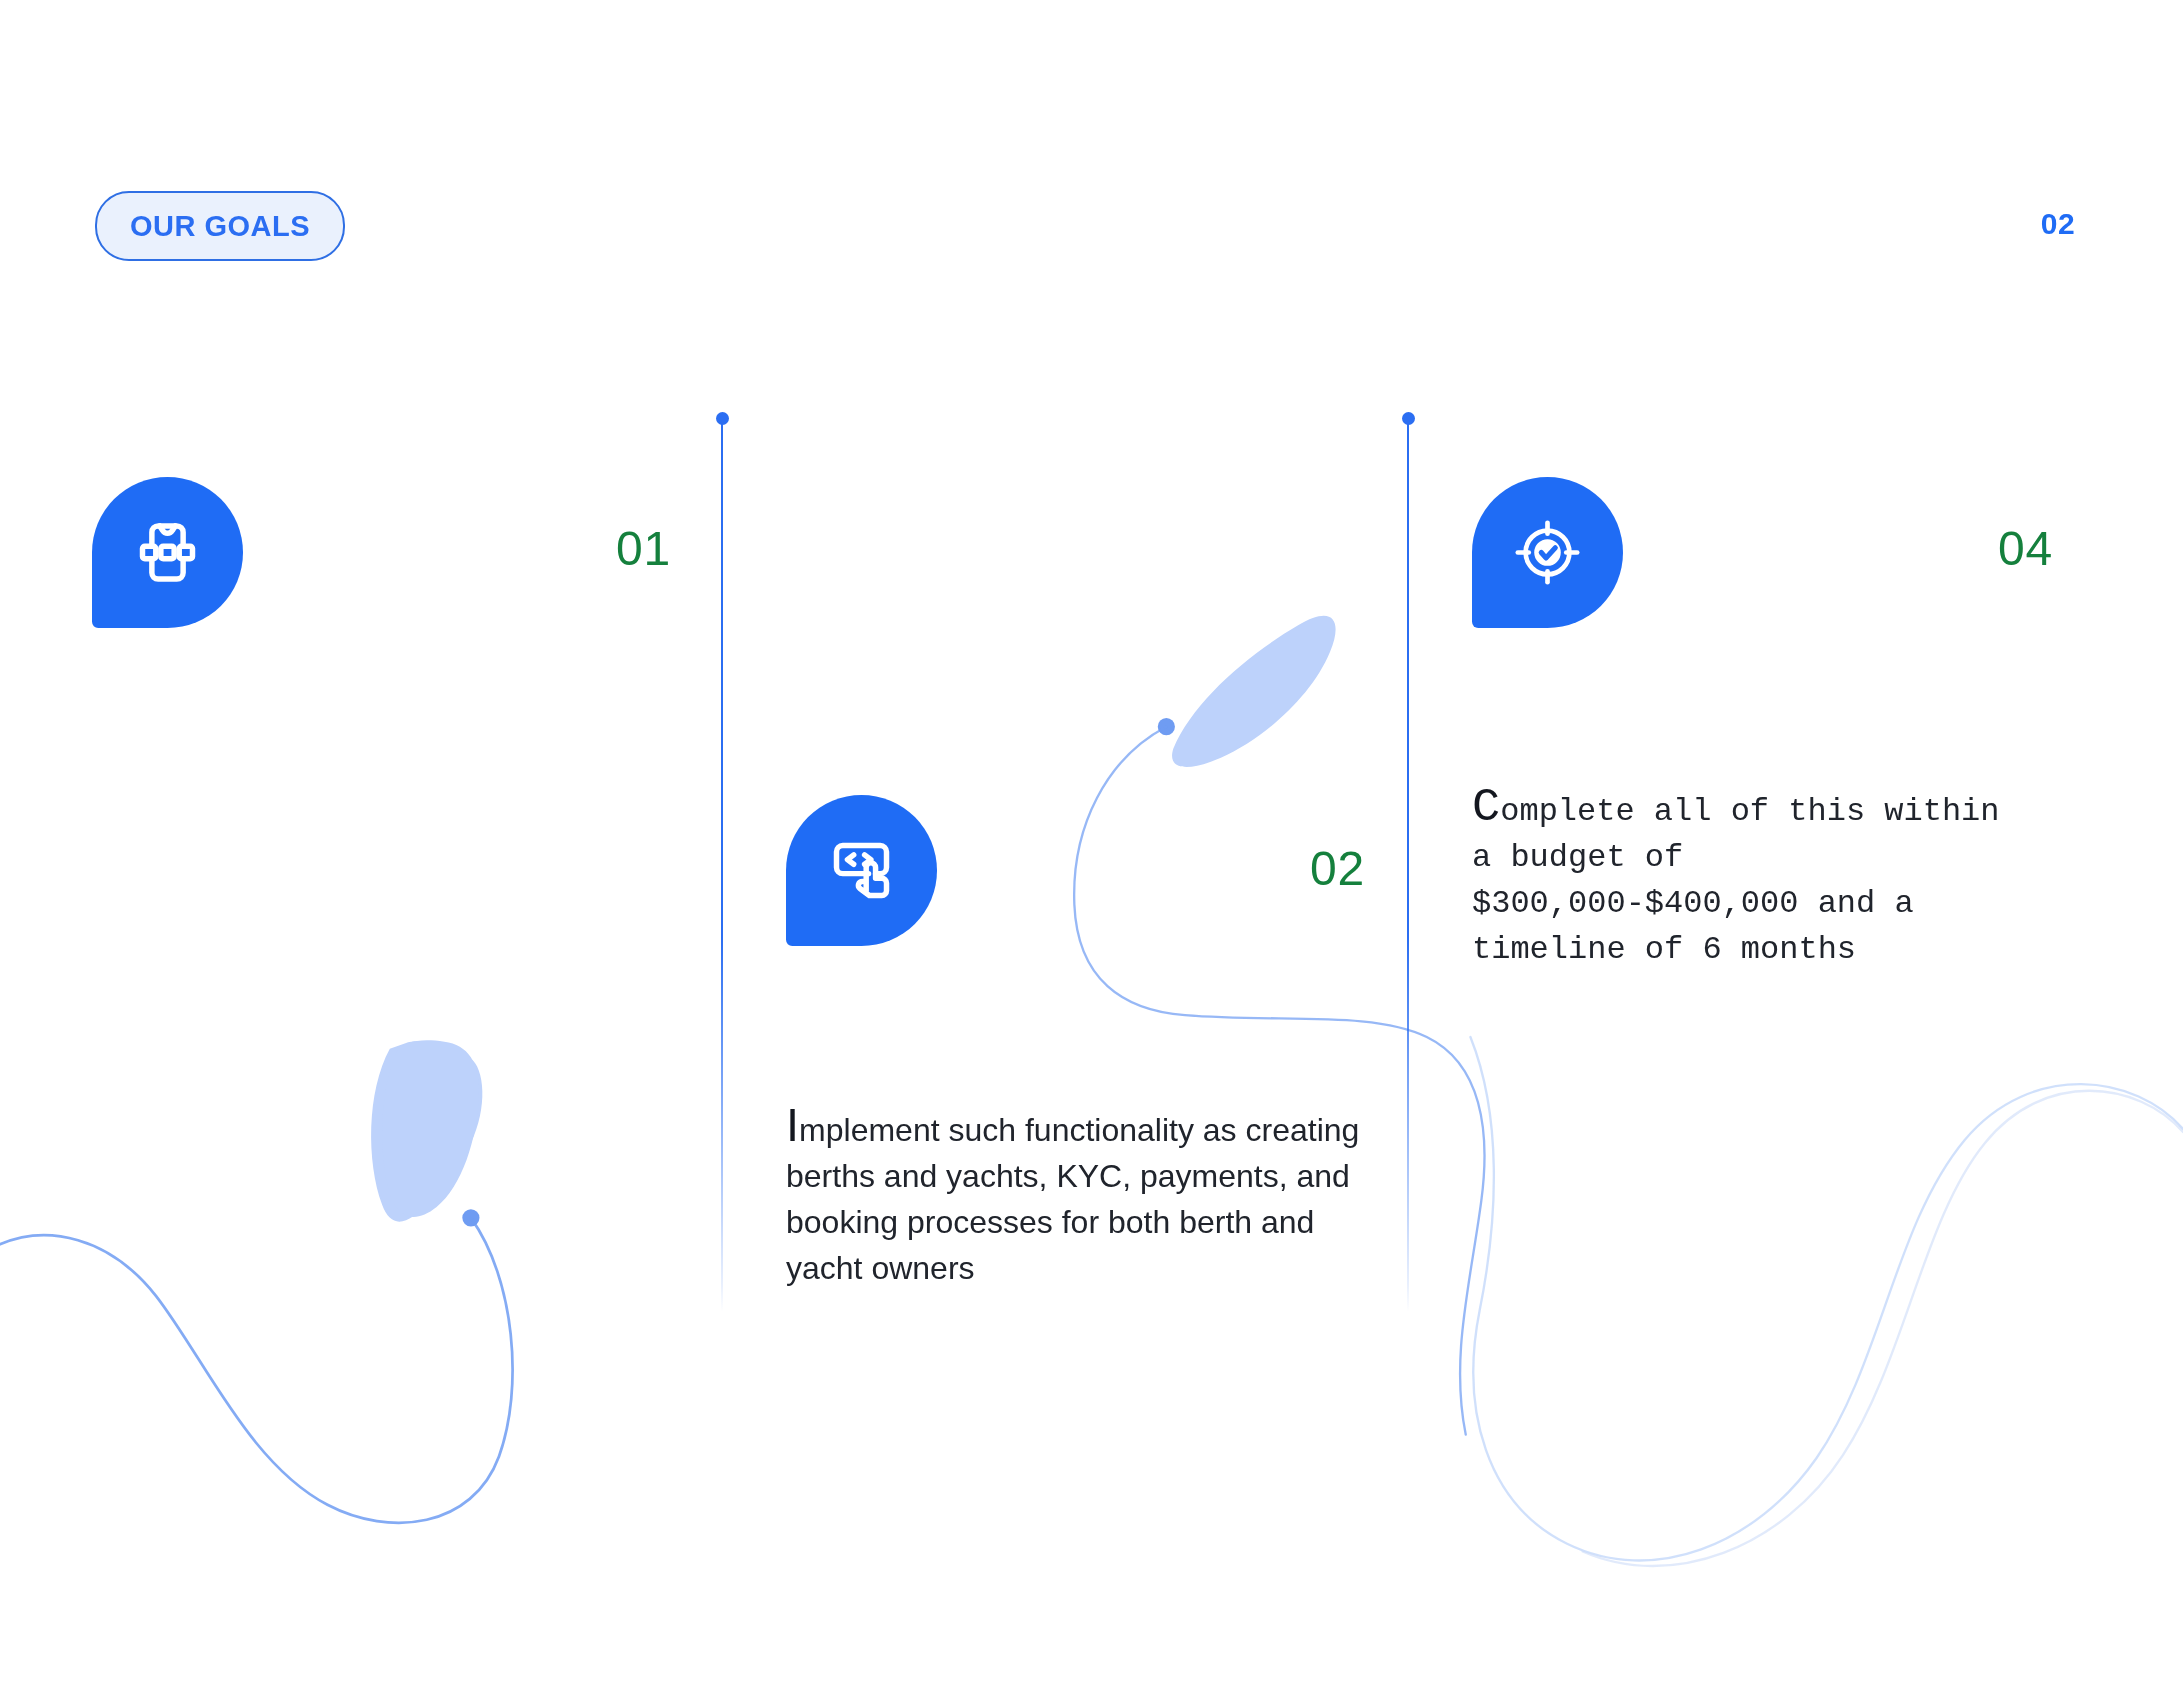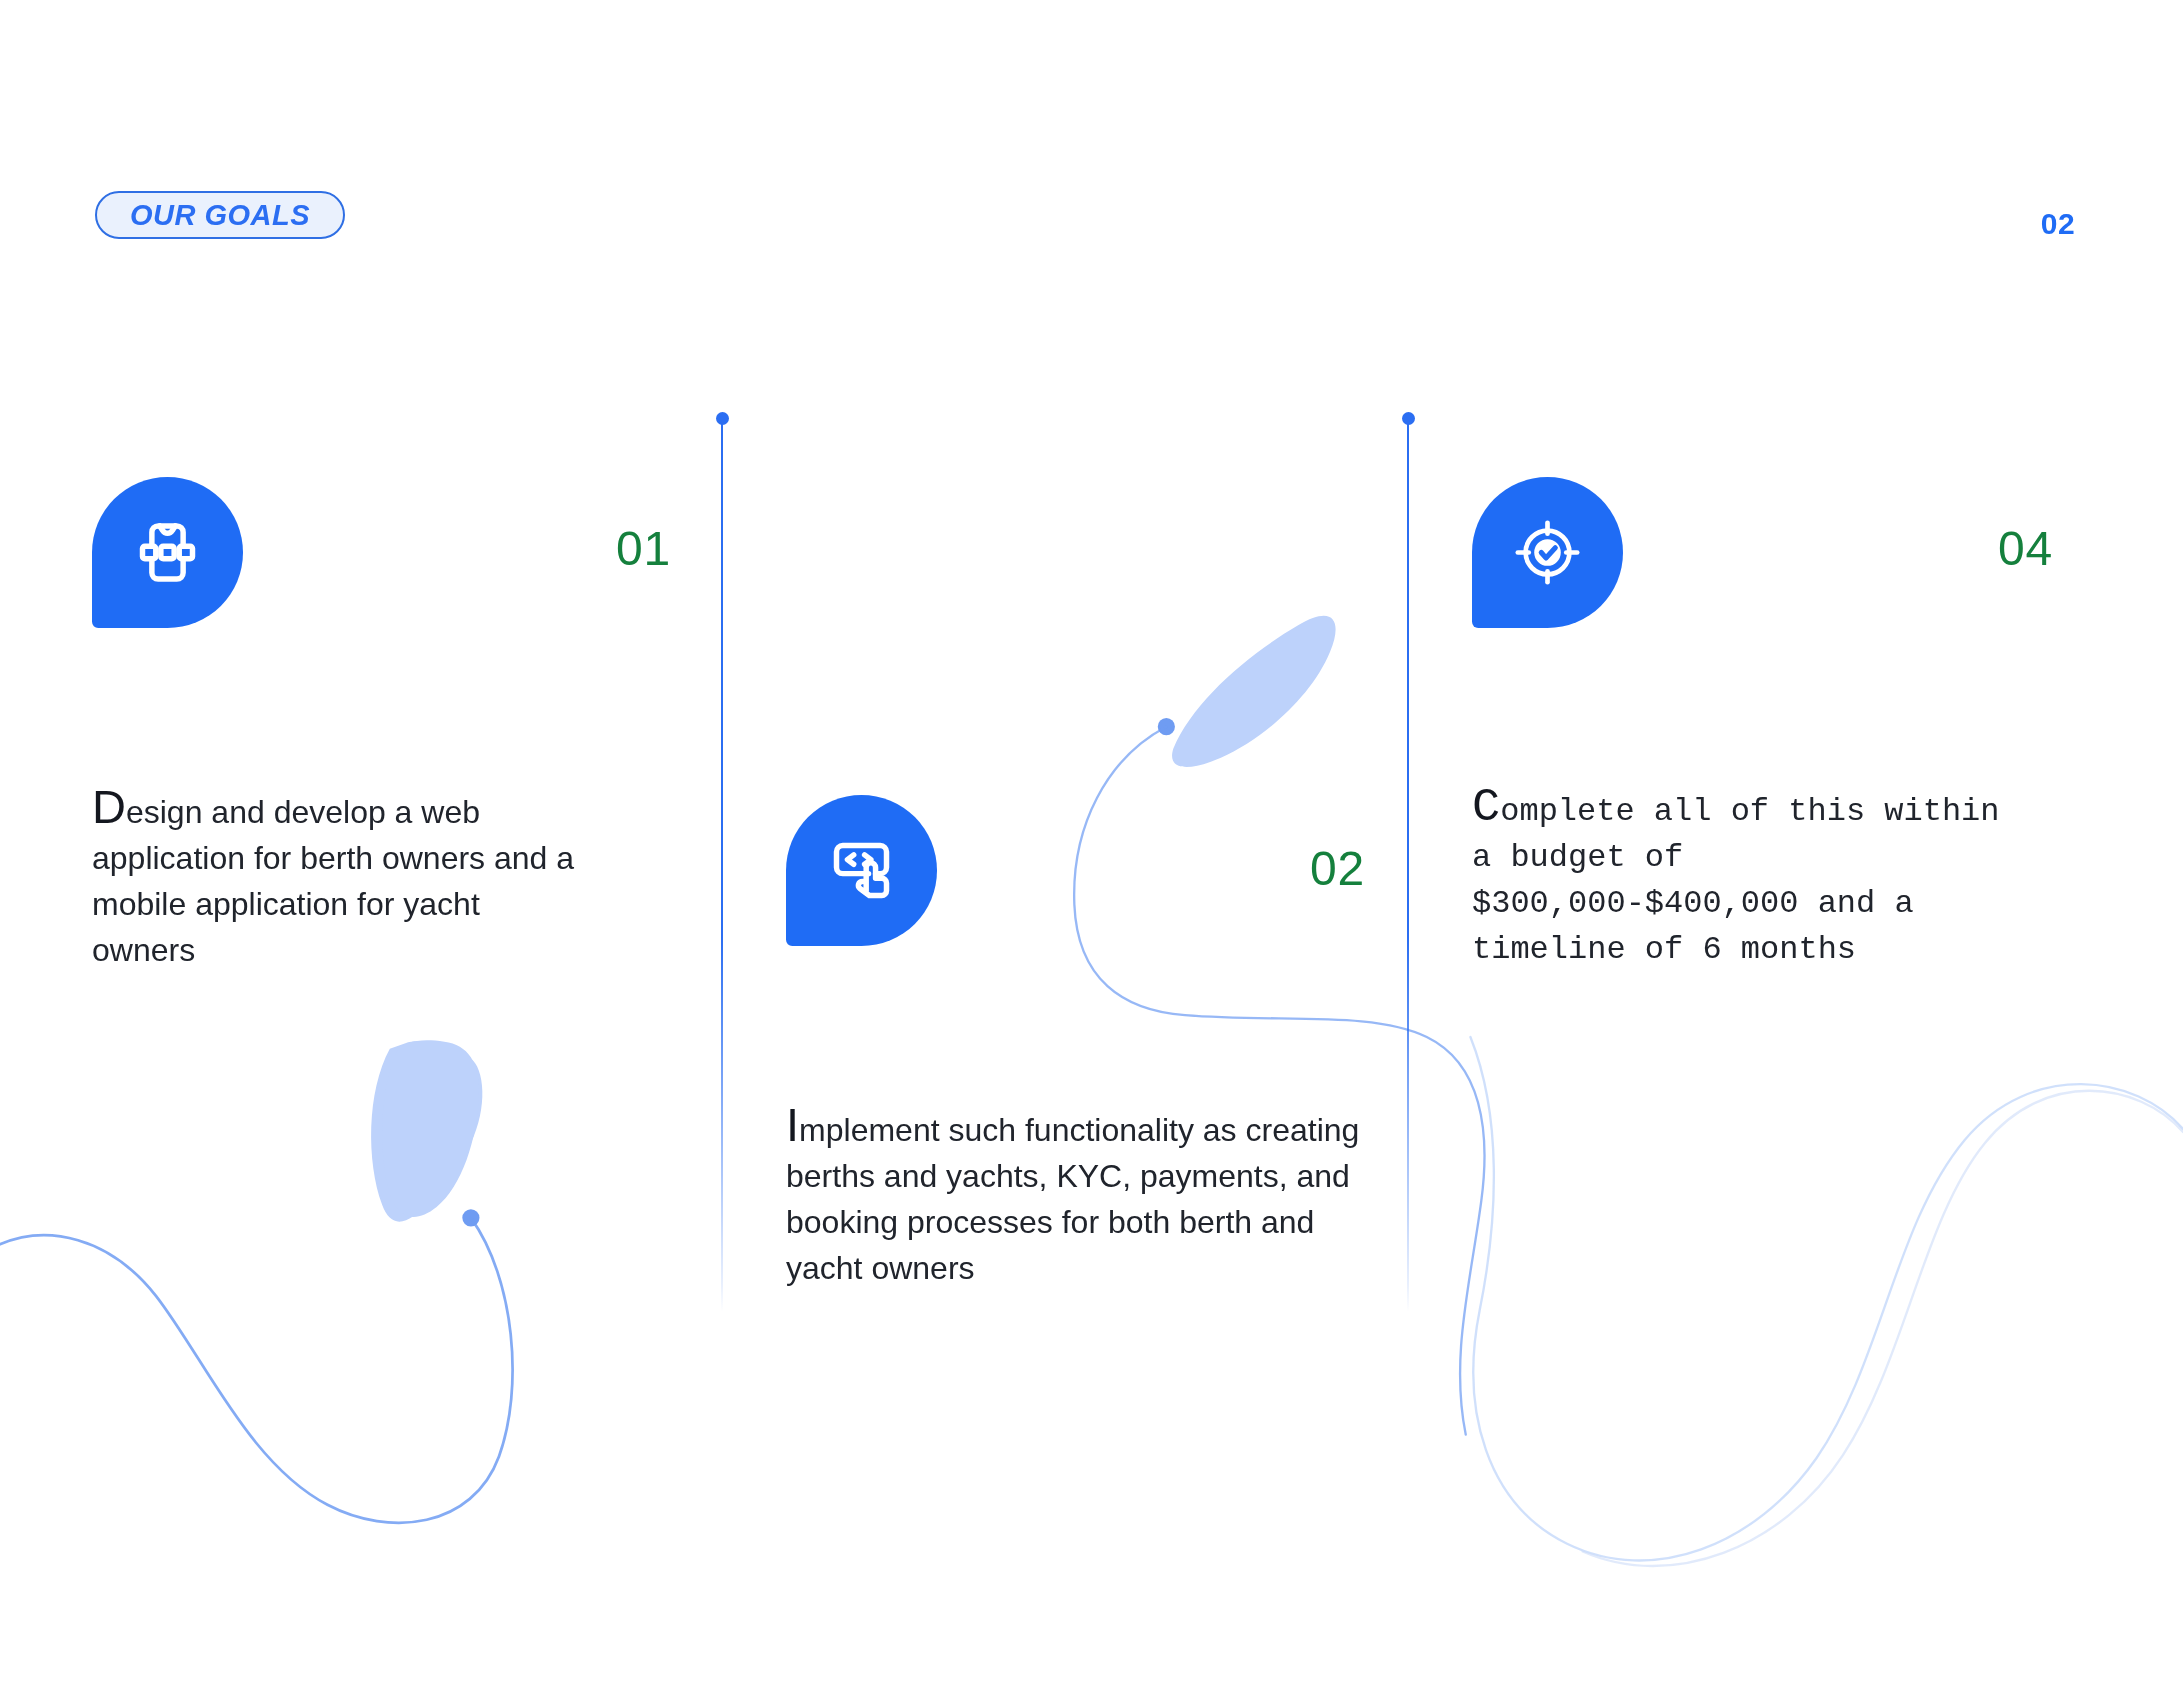--- a/index.html
+++ b/index.html
@@ -25,29 +25,28 @@
     left: 0; top: 0;
     width: 2183px; height: 1681px;
     pointer-events: none;
   }
 
   
   .eyebrow-badge {
     position: absolute;
     left: 95px;
     top: 191px;
-    height: 48px;
+    height: 70px;
     padding: 0 33px;
     display: flex;
     align-items: center;
     justify-content: center;
     border: 2.3px solid #2f6fe4;
     border-radius: 34px;
     background: #eaf1fd;
-    font-style: italic;
   }
   .eyebrow-badge span {
     font-size: 29px;
     font-weight: 700;
     letter-spacing: 0.5px;
     color: #2b6ef2;
     white-space: nowrap;
   }
 
   .page-number {
@@ -194,23 +193,20 @@
         <path d="M28 40 V22 a8 8 0 0 1 8-8 h24 a8 8 0 0 1 8 8 v18"></path>
         <path d="M28 56 v18 a8 8 0 0 0 8 8 h24 a8 8 0 0 0 8-8 v-18"></path>
         <path d="M38 14 l4 6 a7 7 0 0 0 12 0 l4 -6"></path>
         <rect x="16" y="40" width="17" height="16" rx="3"></rect>
         <rect x="39.5" y="40" width="17" height="16" rx="3"></rect>
         <rect x="63" y="40" width="17" height="16" rx="3"></rect>
       </svg>
     </span>
   </div>
   <div class="step-number" id="goal-1-num">01</div>
-  <div class="goal-text" id="goal-1-text">
-    <span class="dropcap">D</span><span>esign and develop a web application for berth owners and a mobile application for yacht owners</span>
-  </div>
 
   <div class="pin" id="goal-2-pin">
     <span>
       <svg viewBox="0 0 96 96" xmlns="http://www.w3.org/2000/svg" fill="none" stroke="#ffffff" stroke-width="7" stroke-linecap="round" stroke-linejoin="round">
         <path d="M57 52 H24 a8 8 0 0 1 -8 -8 V24 a8 8 0 0 1 8 -8 h48 a8 8 0 0 1 8 8 v20 a8 8 0 0 1 -8 8 h-6"></path>
         <path d="M38 28 l-8 6 l8 6"></path>
         <path d="M52 28 l8 6 l-8 6"></path>
         <path d="M54 74 V44 a6 6 0 0 1 12 0 v14 h8 a6 6 0 0 1 6 6 v10 a6 6 0 0 1 -6 6 H58
                  l-12 -9 a5 5 0 0 1 3 -9 h5"></path>
       </svg>

